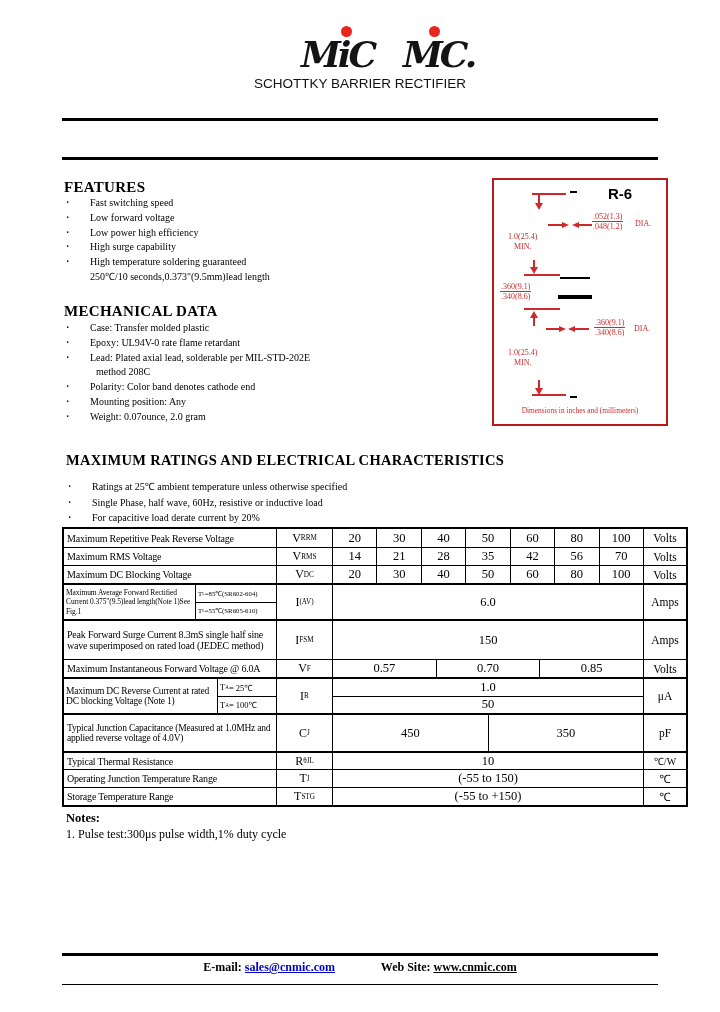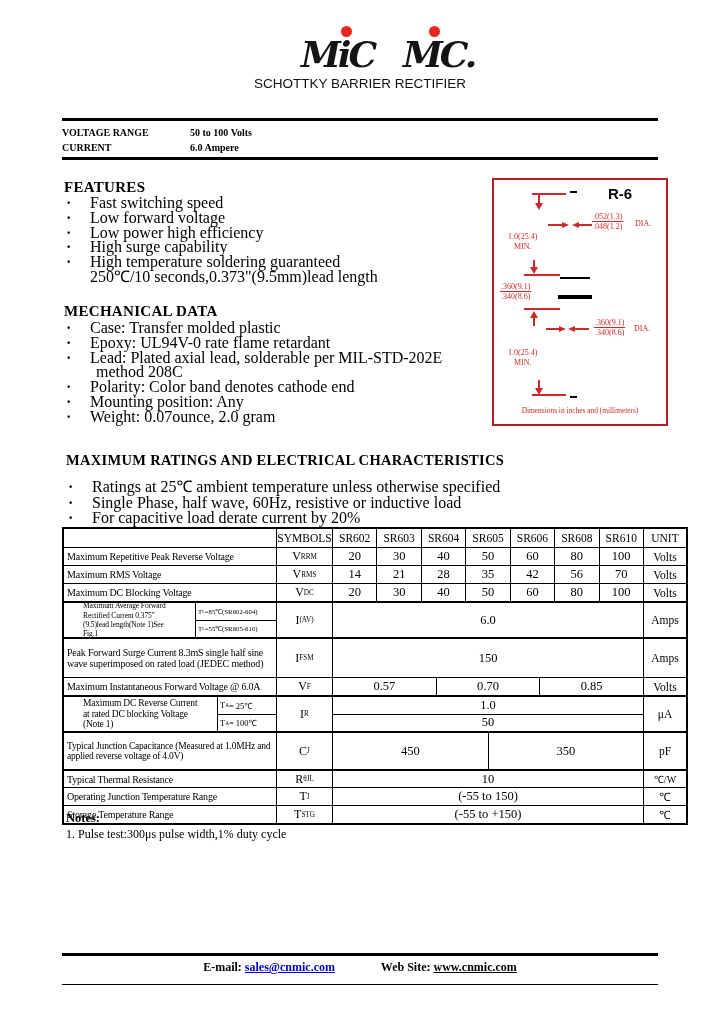--- a/index.html
+++ b/index.html
@@ -13,21 +13,21 @@
   .ldot{position:absolute;width:11px;height:11px;border-radius:50%;background:#e8261d;top:0;}
   .tagline{position:absolute;top:76px;left:0;width:100%;text-align:center;font-family:"Liberation Sans",sans-serif;font-weight:normal;font-size:13.5px;color:#111;}
   
   .titlebar{position:absolute;left:62px;top:118px;width:596px;height:36px;border-top:3px solid #000;border-bottom:3px solid #000;display:flex;}
   .tb-left{flex:1;font-size:21px;padding-top:5px;padding-left:4px;letter-spacing:0.5px;}
   .tb-right{width:222px;padding-top:4px;font-size:10px;font-weight:bold;}
   .tb-row{display:flex;height:15px;line-height:15px;}
   .tb-row .k{width:128px;}
   
   .sec-h{position:absolute;font-weight:bold;font-size:15px;letter-spacing:0.3px;}
-  .blist{position:absolute;font-size:16px;line-height:14.8px;}
+  .blist{position:absolute;font-size:10px;line-height:14.8px;}
   .bl{position:relative;padding-left:26px;}
   .bl.bullet::before{content:"·";position:absolute;left:2px;font-weight:bold;}
   .bl.cont{padding-left:26px;}
   
   .pkg{position:absolute;left:492px;top:178px;width:172px;height:244px;border:2px solid #b91c1c;background:#fff;--red:#cc2a2a;}
   .pkg .shape{position:absolute;background:var(--red);}
   .pkg .black{background:#000;}
   .pkg .rtxt{position:absolute;color:var(--red);font-size:8px;line-height:9px;white-space:nowrap;}
   .pkg .frac{position:absolute;color:var(--red);font-size:8px;line-height:9px;text-align:center;}
   .pkg .frac>div:first-child{border-bottom:1px solid var(--red);padding:0 1px;}
@@ -47,21 +47,21 @@
   .c{border-left:1px solid #000;display:flex;align-items:center;justify-content:center;text-align:center;box-sizing:border-box;overflow:hidden;}
   .c:first-child{border-left:none;}
   .lab{width:212px;justify-content:flex-start;text-align:left;padding:1px 3px;font-size:10px;letter-spacing:-0.2px;line-height:11px;}
   .sym{width:56px;font-size:12px;}
   .dev{flex:1;font-size:12.5px;}
   .unit{width:43px;font-size:11.5px;}
   .span7{flex:7;font-size:12.5px;padding:0;}
   .hdr .c{font-size:11.5px;}
   sub{font-size:0.6em;}
   .lab-split{width:212px;display:flex;align-items:stretch;padding:0;text-align:left;}
-  .ls-text{flex:1;display:flex;align-items:center;padding:1px 19px;line-height:1.25;}
+  .ls-text{flex:1;display:flex;align-items:center;padding:1px 2px;line-height:1.25;}
   .f75{font-size:7.5px;letter-spacing:-0.1px;}
   .f95{font-size:9.5px;letter-spacing:-0.2px;line-height:10.5px;}
   .ls-conds{border-left:1px solid #000;display:flex;flex-direction:column;}
   .w80{width:80px;}.w58{width:58px;}
   .ls-conds>div{flex:1;border-top:1px solid #000;display:flex;align-items:center;padding-left:2px;white-space:nowrap;overflow:hidden;}
   .ls-conds>div:first-child{border-top:none;}
   .f68{font-size:6.8px;}
   .f85{font-size:8.5px;}
   .thirds{display:flex;align-items:stretch;}
   .thirds>div{flex:1;display:flex;align-items:center;justify-content:center;border-left:1px solid #000;}
@@ -88,30 +88,20 @@
     <div class="logo-inner">
       <span class="logo-word lw1">MiC</span>
       <span class="logo-word lw2">MC.</span>
       <span class="ldot" style="left:40px;"></span>
       <span class="ldot" style="left:128px;"></span>
     </div>
   </div>
   <div class="tagline">SCHOTTKY BARRIER RECTIFIER</div>
 
   <div class="titlebar">
-    <div class="tb-right">
-      <div class="tb-row">
-        <span class="k">VOLTAGE RANGE</span>
-        <span>50 to 100 Volts</span>
-      </div>
-      <div class="tb-row">
-        <span class="k">CURRENT</span>
-        <span>6.0 Ampere</span>
-      </div>
-    </div>
   </div>
 
   <div class="sec-h" style="left:64px;top:179px;">FEATURES</div>
   <div class="blist" style="left:64px;top:196px;width:420px;">
     <div class="bl bullet">Fast switching speed</div>
     <div class="bl bullet">Low forward voltage</div>
     <div class="bl bullet">Low power high efficiency</div>
     <div class="bl bullet">High surge capability</div>
     <div class="bl bullet">High temperature soldering guaranteed</div>
     <div class="bl cont">250℃/10 seconds,0.373"(9.5mm)lead length</div>
@@ -183,32 +173,20 @@
   </div>
 
   <div class="sec-h" style="left:66px;top:452px;font-size:14.5px;">MAXIMUM RATINGS AND ELECTRICAL CHARACTERISTICS</div>
   <div class="blist" style="left:66px;top:479px;width:480px;line-height:15.5px;">
     <div class="bl bullet">Ratings at 25℃ ambient temperature unless otherwise specified</div>
     <div class="bl bullet">Single Phase, half wave, 60Hz, resistive or inductive load</div>
     <div class="bl bullet">For capacitive load derate current by 20%</div>
   </div>
 
   <div class="tbl">
-    <div class="trow h18 hdr">
-      <div class="c lab"></div>
-      <div class="c sym">SYMBOLS</div>
-      <div class="c dev">SR602</div>
-      <div class="c dev">SR603</div>
-      <div class="c dev">SR604</div>
-      <div class="c dev">SR605</div>
-      <div class="c dev">SR606</div>
-      <div class="c dev">SR608</div>
-      <div class="c dev">SR610</div>
-      <div class="c unit">UNIT</div>
-    </div>
 
     <div class="trow h18">
       <div class="c lab">Maximum Repetitive Peak Reverse Voltage</div>
       <div class="c sym">
           <span>V</span>
           <sub>RRM</sub>
         </div>
       <div class="c dev">20</div>
       <div class="c dev">30</div>
       <div class="c dev">40</div>

